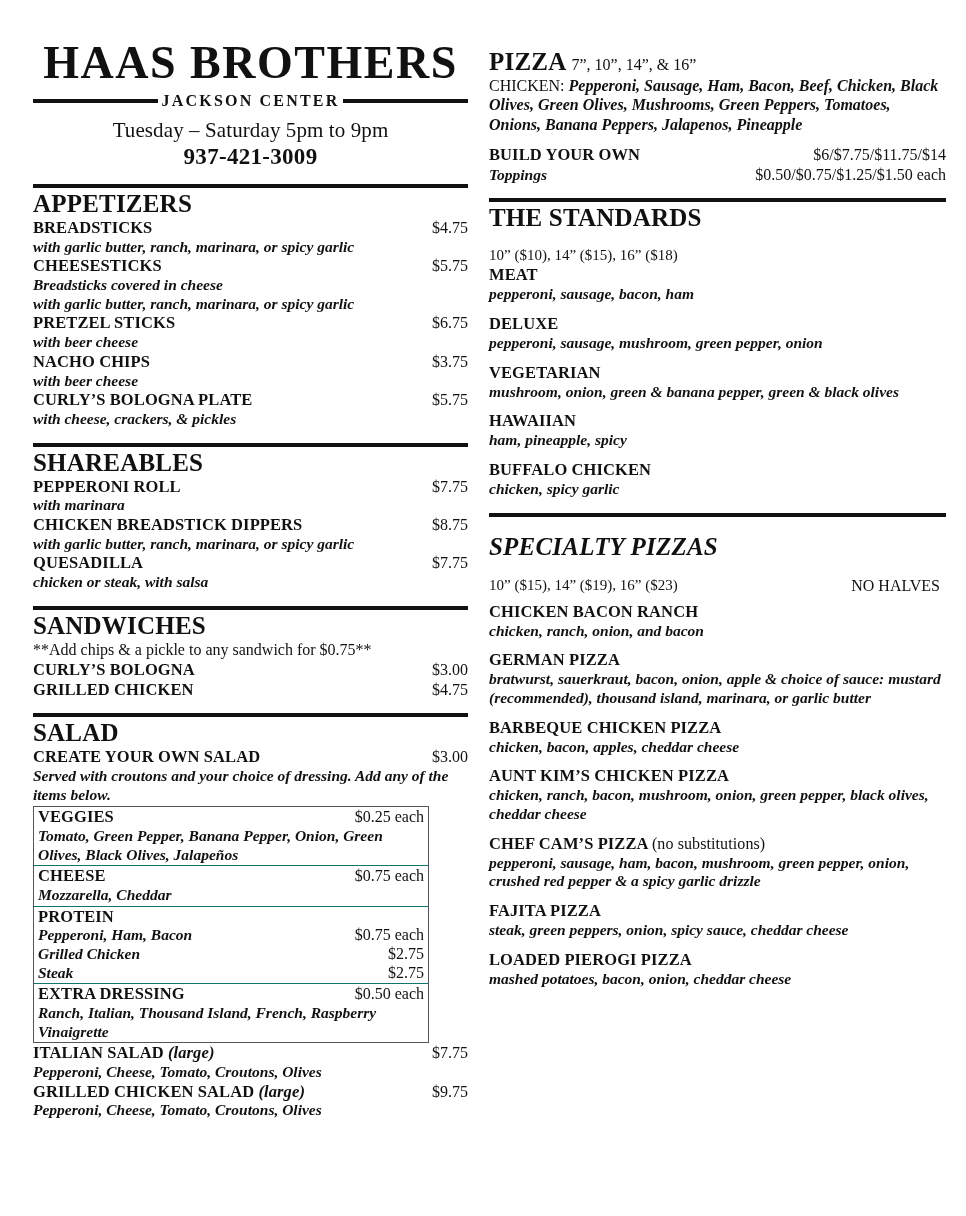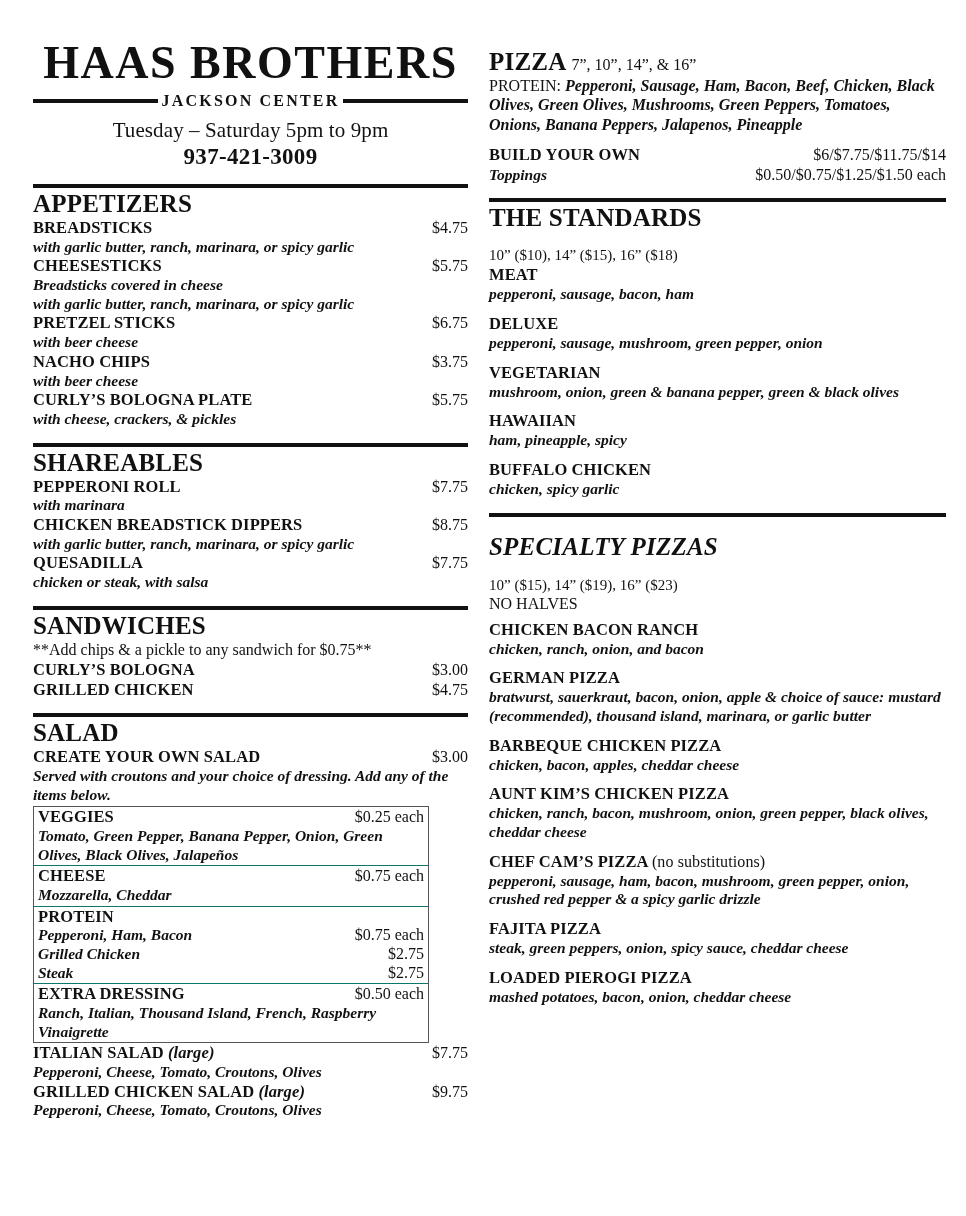--- a/index.html
+++ b/index.html
@@ -126,22 +126,21 @@
     line-height: 1.25;
   }
   .small-sizes {
     font-size: 15px;
     line-height: 1.25;
     margin-top: 15px;
   }
   .sizes-row {
     display: flex;
     justify-content: space-between;
-    align-items: flex-start;
-    flex-direction: column;
+    align-items: flex-end;
   }
   .nohalves { font-size: 16px; padding-right: 6px; }
 
   .gap-sm { height: 7px; }
   .gap-md { height: 11px; }
 
   
   .addon-table {
     border: 1px solid #555;
     margin: 2px 0 0 0;
@@ -358,21 +357,21 @@
 
   </div>
 
   <div class="col-right">
 
     <div class="pz-title">
       <span>PIZZA</span>
       <span class="sizes">7”, 10”, 14”, &amp; 16”</span>
     </div>
     <div class="toppings">
-      <span class="lead">PROTEIN:</span>
+      <span class="lead">CHICKEN:</span>
       <span class="list">Pepperoni, Sausage, Ham, Bacon, Beef, Chicken, Black Olives, Green Olives, Mushrooms, Green Peppers, Tomatoes, Onions, Banana Peppers, Jalapenos, Pineapple</span>
     </div>
 
     <div class="gap-md"></div>
 
     <div class="row">
         <span class="name">BUILD YOUR OWN</span>
         <span class="price">$6/$7.75/$11.75/$14</span>
       </div>
     <div class="row">

